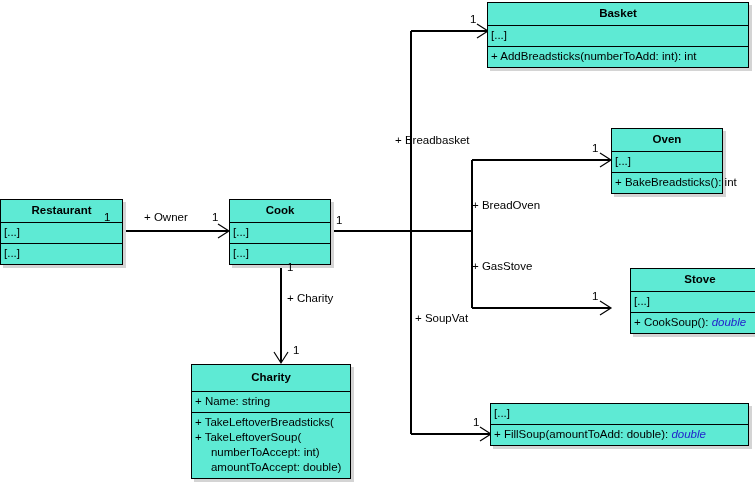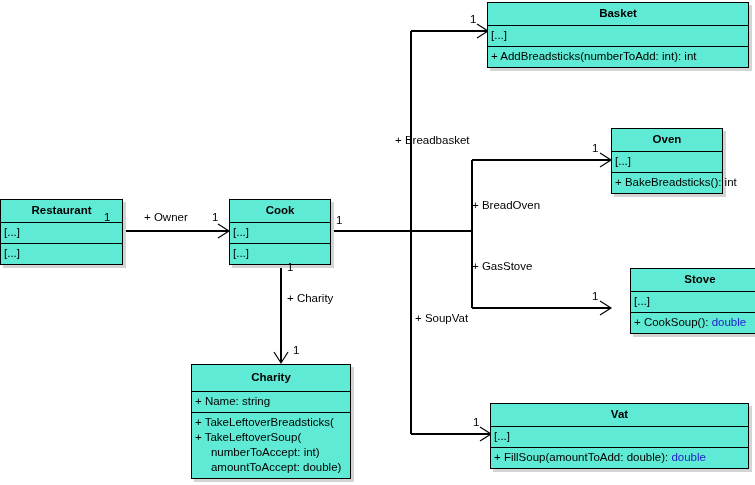--- a/index.html
+++ b/index.html
@@ -46,20 +46,21 @@
     white-space: nowrap;
   }
   .uml-compartment:last-child {
     border-bottom: none;
   }
   .uml-compartment .line {
     display: block;
     white-space: pre;
   }
   .ret-italic {
+    font-style: italic;
     color: #2222cc;
   }
   
   .edge-label {
     position: absolute;
     font-size: 11.5px;
     line-height: 13px;
     white-space: nowrap;
     color: #000000;
   }
@@ -146,21 +147,20 @@
 
   <div class="uml-class" style="left:611px; top:268px; width:140px;margin-left:19px;">
     <div class="uml-title">Stove</div>
     <div class="uml-compartment">[...]</div>
     <div class="uml-compartment">
       <span>+ CookSoup(): </span><span class="ret-italic">double</span>
     </div>
   </div>
 
   <div class="uml-class" style="left:490px; top:403px; width:259px;">
-    <div class="uml-title">Vat</div>
     <div class="uml-compartment">[...]</div>
     <div class="uml-compartment">
       <span>+ FillSoup(amountToAdd: double): </span><span class="ret-italic">double</span>
     </div>
   </div>
 
   <div class="edge-label" style="left:144px; top:211px;">+ Owner</div>
   <div class="mult-label" style="left:104px; top:211px;">1</div>
   <div class="mult-label" style="left:212px; top:211px;">1</div>
 

